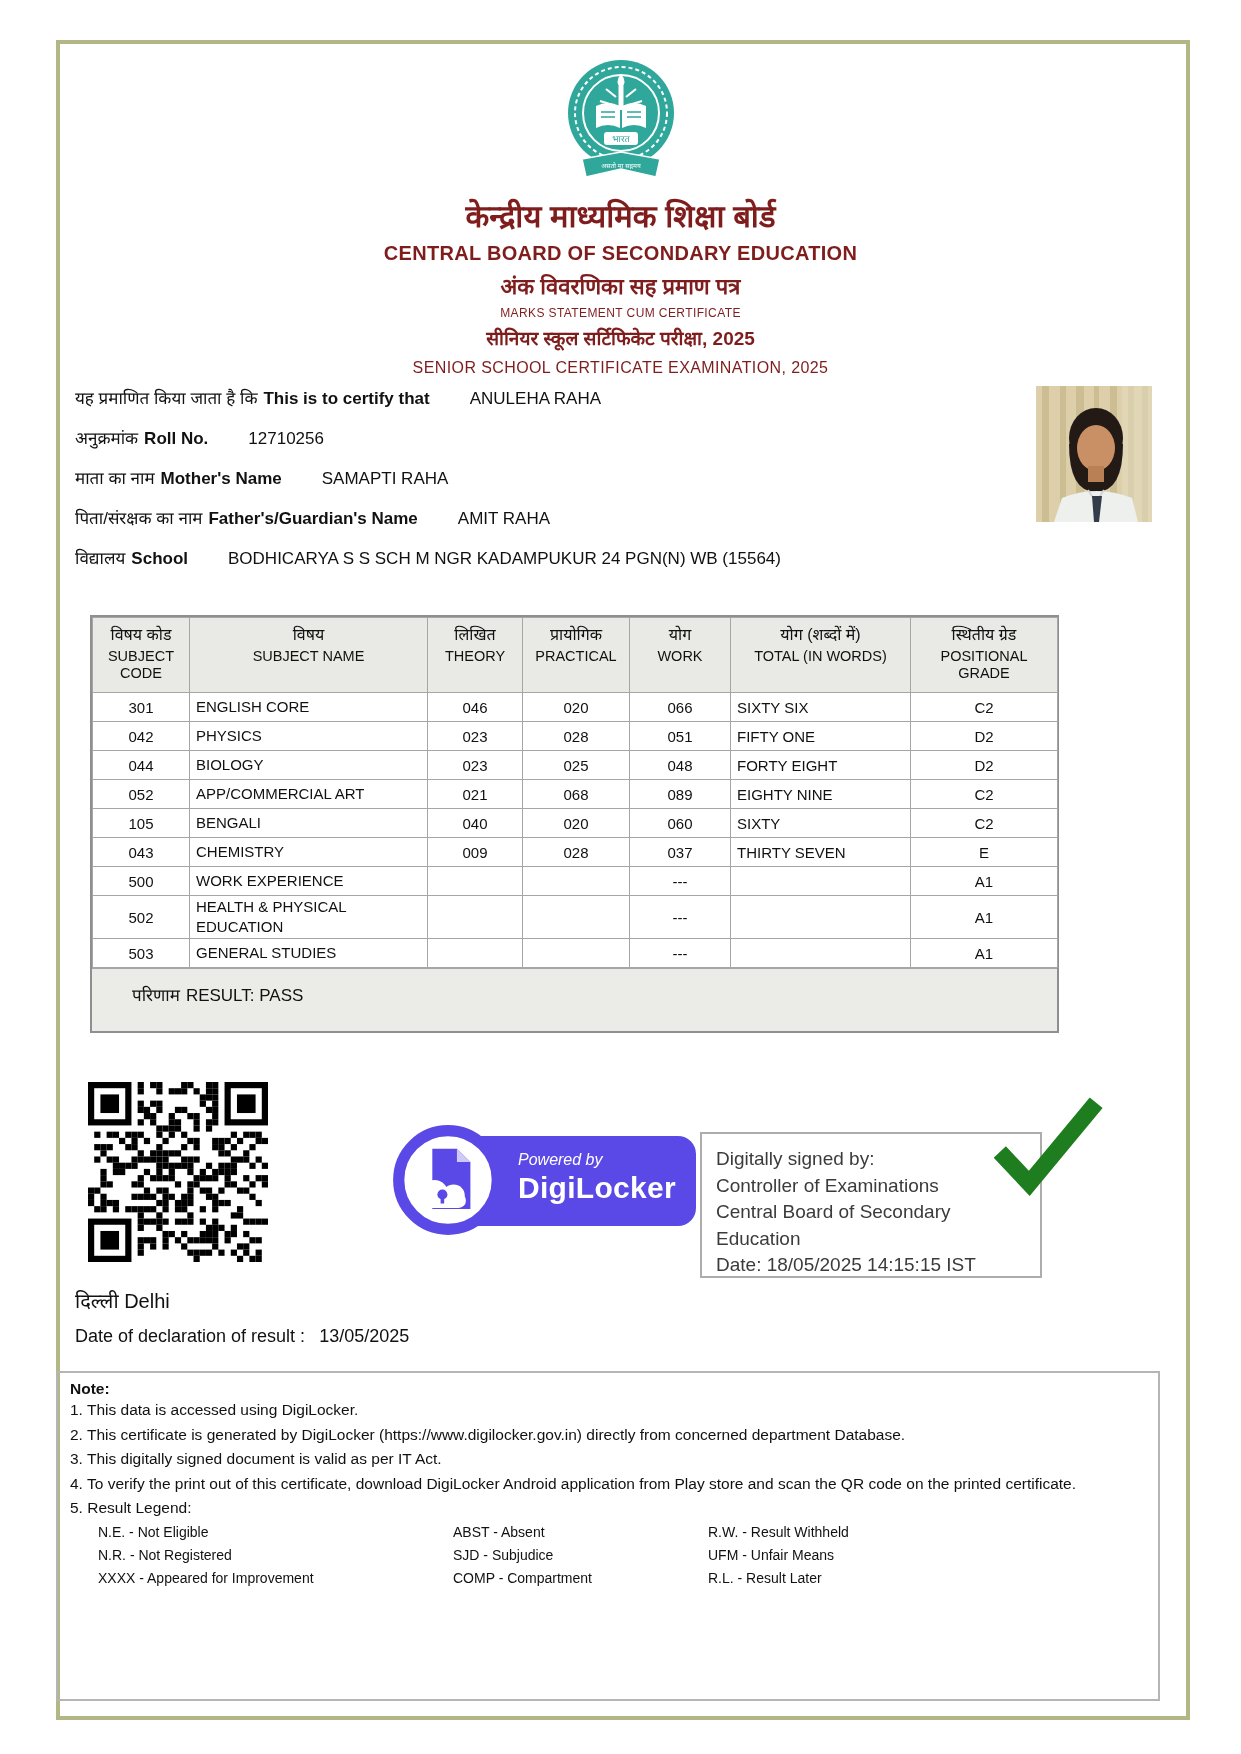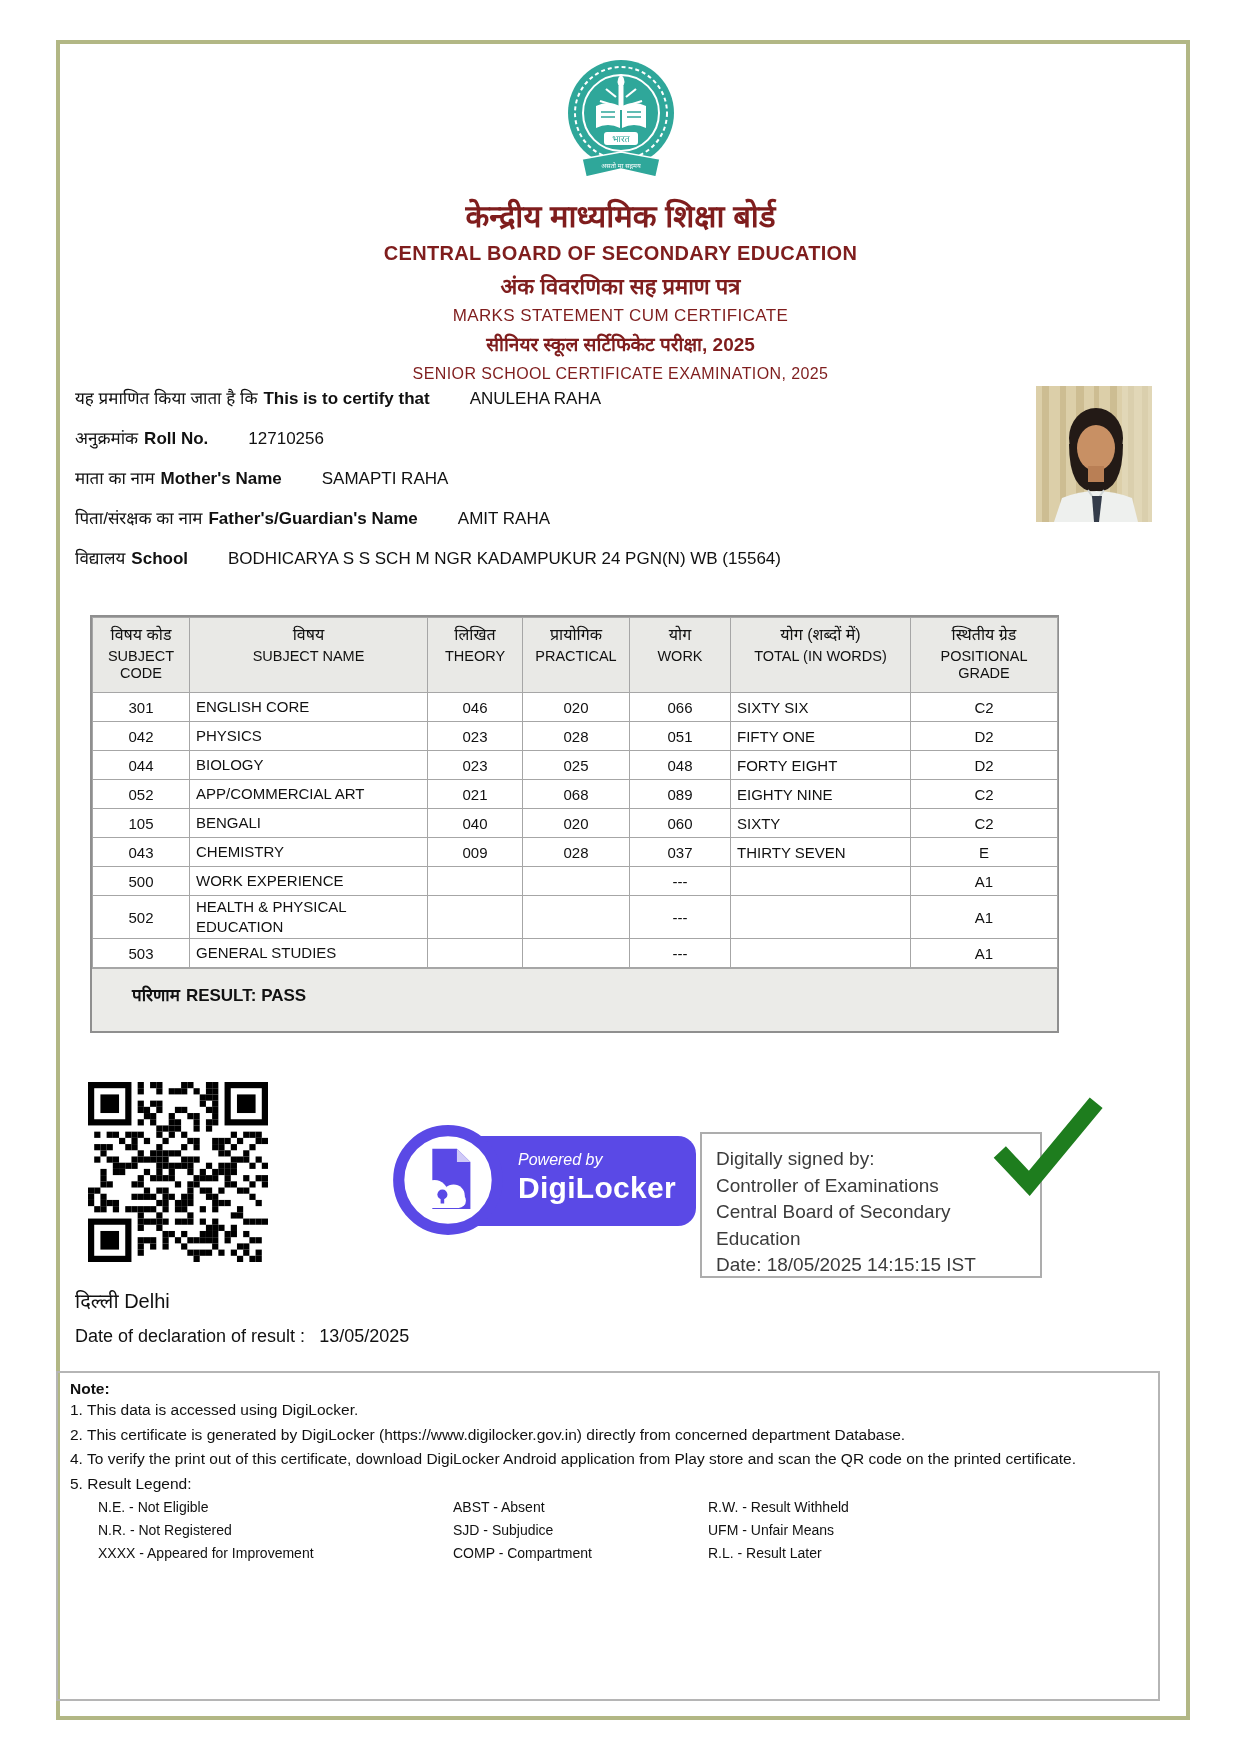--- a/index.html
+++ b/index.html
@@ -9,21 +9,21 @@
   }
   .frame{position:absolute;left:56px;top:40px;width:1126px;height:1672px;
     border:4px solid #b2b785;}
   
   .header{position:absolute;left:0;top:56px;width:1241px;text-align:center;}
   .logo{display:inline-block;}
   .t-blue{color:#7f1d1d;}
   .org-hi{font-size:31px;font-weight:bold;margin-top:2px;}
   .org-en{font-size:20px;font-weight:bold;margin-top:6px;letter-spacing:0.3px;}
   .doc-hi{font-size:22px;font-weight:bold;margin-top:5px;}
-  .doc-en{font-size:17px;margin-top:6px;letter-spacing:0.4px;}
+  .doc-en{font-size:12px;margin-top:6px;letter-spacing:0.4px;}
   .exam-hi{font-size:19px;font-weight:bold;margin-top:5px;}
   .exam-en{font-size:16px;margin-top:8px;letter-spacing:0.4px;}
   
   .student{position:absolute;left:75px;top:386px;width:950px;font-size:17px;}
   .s-line{height:40px;white-space:nowrap;}
   .s-line .en{font-weight:bold;margin-left:6px;}
   .s-line .val{margin-left:40px;}
   
   .photo{position:absolute;left:1036px;top:386px;width:116px;height:136px;}
   
@@ -32,21 +32,21 @@
   th,td{border:1px solid #a6a6a6;}
   thead th{background:#e9e9e6;font-weight:normal;padding:5px 2px 10px;vertical-align:top;}
   .th-hi{font-size:16px;}
   .th-en{font-size:14.5px;margin-top:3px;line-height:17px;}
   .th-grade .th-en{max-width:96px;margin:3px auto 0;}
   td{height:26px;padding:1px 4px;vertical-align:middle;}
   td.c{text-align:center;}
   td.l{text-align:left;padding-left:6px;}
   .name-inner{max-width:178px;line-height:20px;}
   .result-strip{background:#ebebe8;border-top:1px solid #a6a6a6;height:48px;
-    padding:14px 0 0 40px;font-size:17px;font-weight:bold;}
+    padding:14px 0 0 40px;font-size:17px;font-weight:normal;}
   .result-strip .hi{margin-right:6px;}
   
   .qr{position:absolute;left:88px;top:1082px;width:180px;height:180px;}
   .dl-badge{position:absolute;left:392px;top:1124px;width:312px;height:114px;}
   .dl-pill{position:absolute;left:54px;top:12px;width:250px;height:90px;background:#5a49e6;
     border-radius:18px;color:#fff;padding-left:72px;box-sizing:border-box;}
   .dl-powered{font-style:italic;font-size:16px;margin-top:15px;}
   .dl-brand{font-size:30px;font-weight:bold;margin-top:2px;letter-spacing:0.3px;}
   .dl-circle{position:absolute;left:0;top:0;width:112px;height:112px;}
   .sig-box{position:absolute;left:700px;top:1132px;width:342px;height:146px;
@@ -613,20 +613,21 @@
 
 <div class="decl">
   <span>Date of declaration of result :</span><span class="val">13/05/2025</span>
 </div>
 
 <div class="note-box">
   <div class="note-title">Note:</div>
   <div id="note-items">
       <div class="note-item">1. This data is accessed using DigiLocker.</div>
       <div class="note-item">2. This certificate is generated by DigiLocker (https://www.digilocker.gov.in) directly from concerned department Database.</div>
+      <div class="note-item">3. This digitally signed document is valid as per IT Act.</div>
       <div class="note-item">4. To verify the print out of this certificate, download DigiLocker Android application from Play store and scan the QR code on the printed certificate.</div>
       <div class="note-item">5. Result Legend:</div>
     </div>
   <div id="legend">
       <div class="legend-row">
         <span>N.E. - Not Eligible</span>
         <span>ABST - Absent</span>
         <span>R.W. - Result Withheld</span>
       </div>
       <div class="legend-row">

